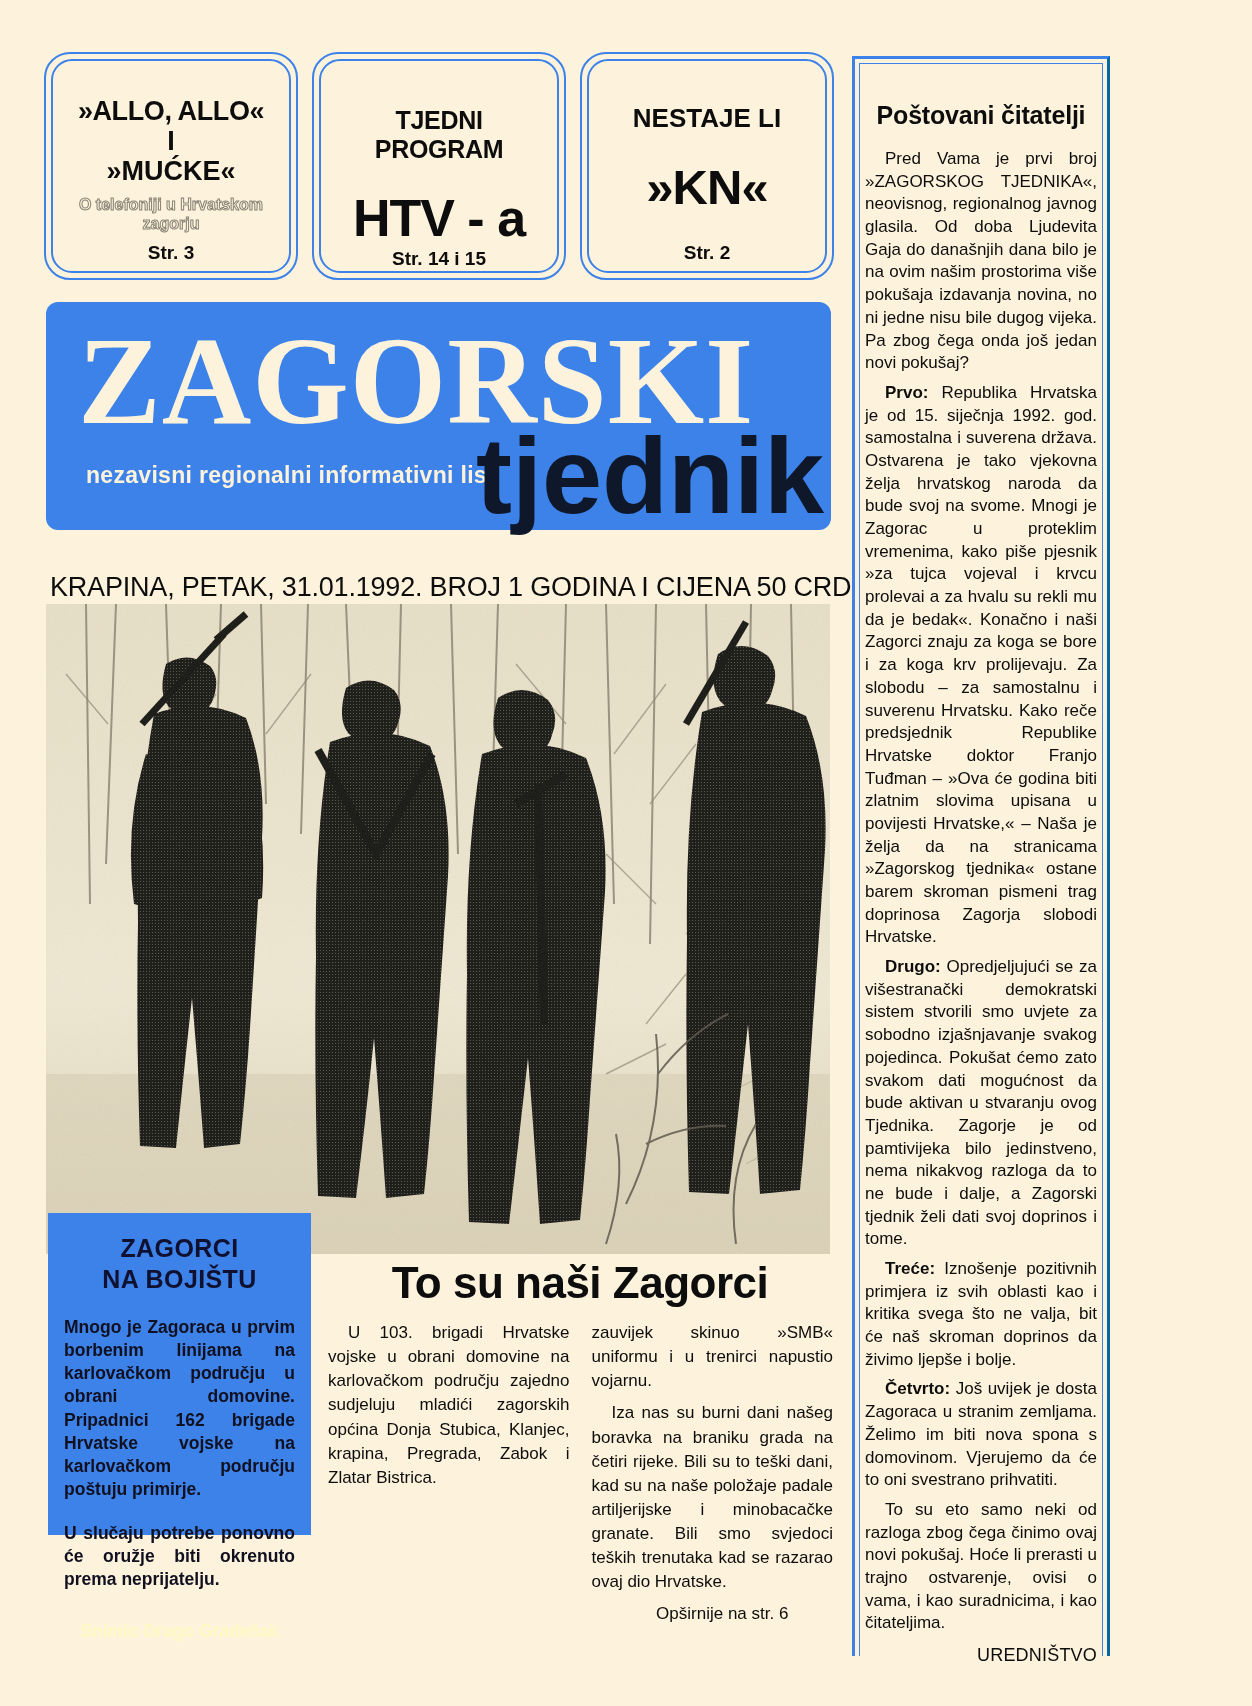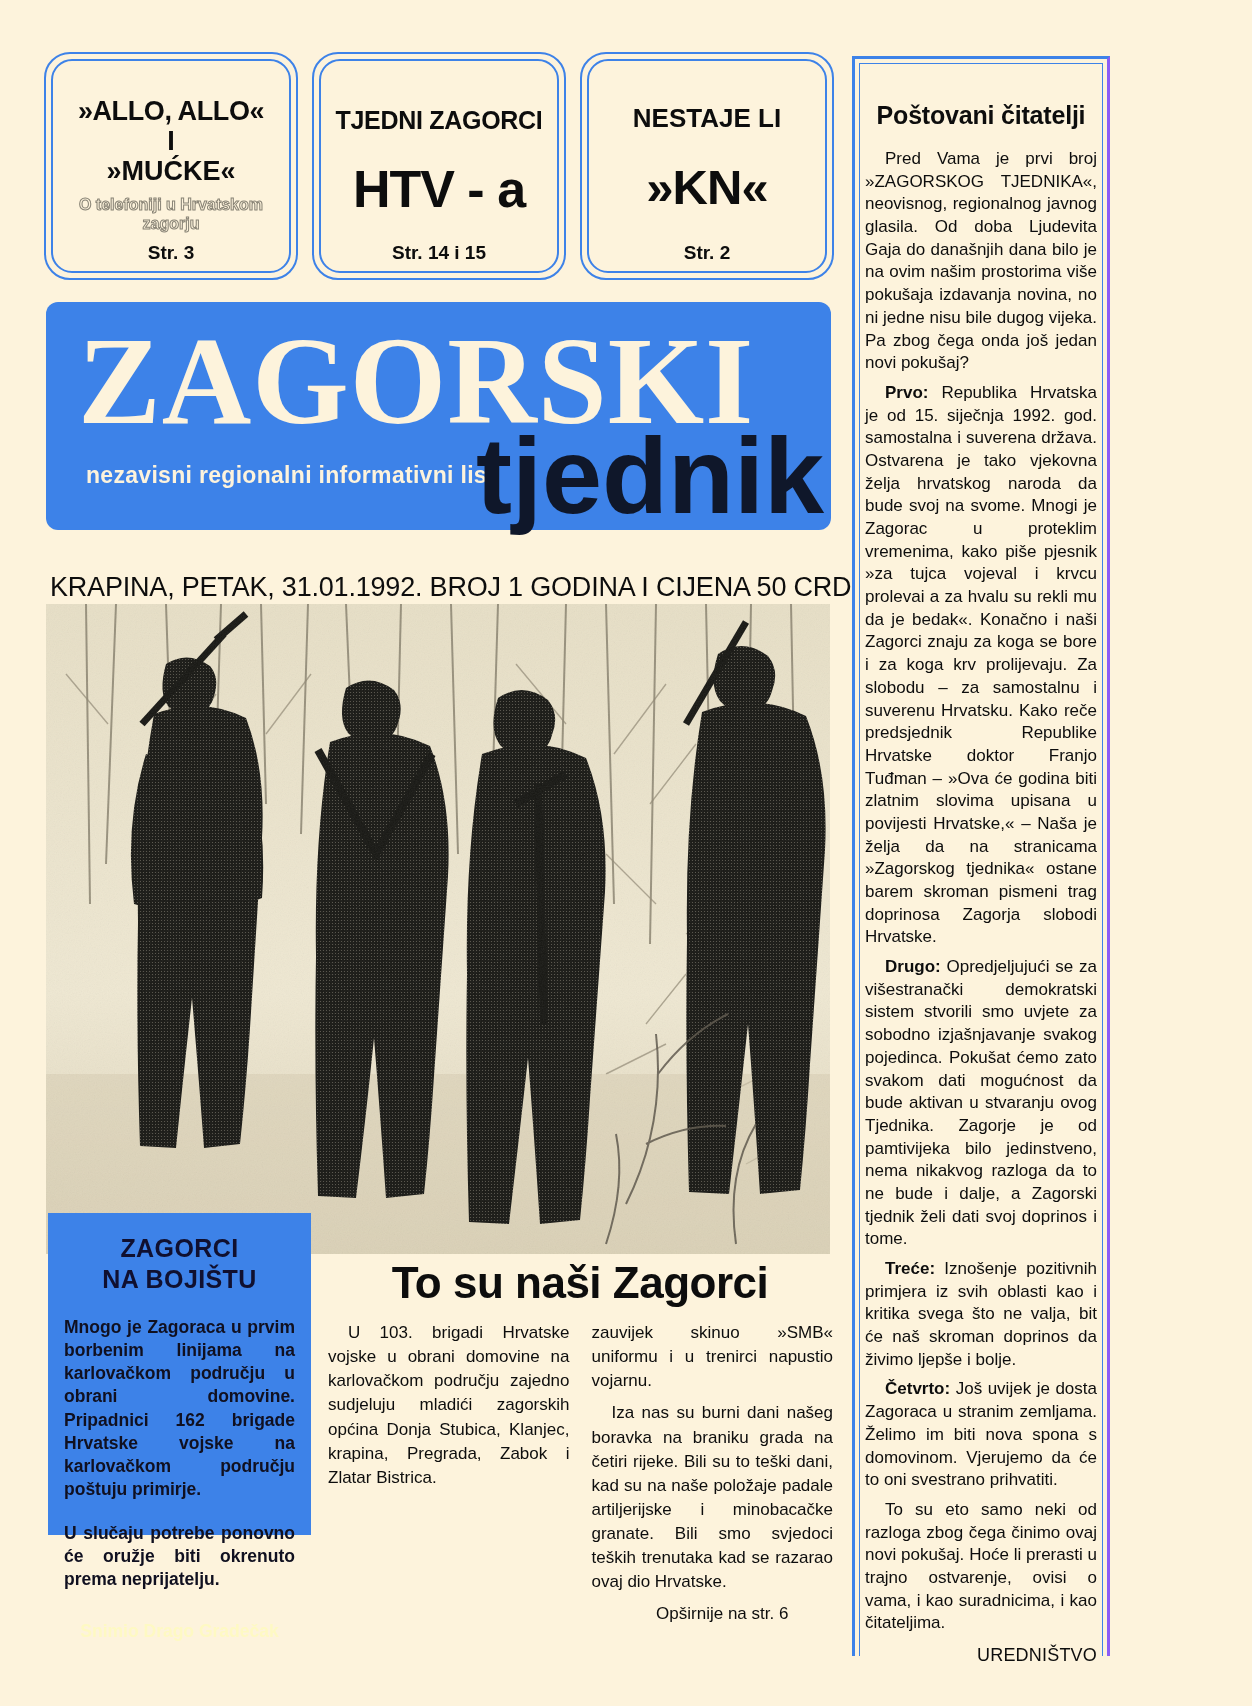--- a/index.html
+++ b/index.html
@@ -236,21 +236,21 @@
   }
 
   
   .editorial {
     position: absolute;
     left: 852px;
     top: 56px;
     width: 258px;
     height: 1600px;
     border-left: 3px solid #3d82e8;
-    border-right: 3px solid #8b5cf6;
+    border-right: 3px solid #0369a1;
     border-top: 3px solid #3d82e8;
     box-sizing: border-box;
     padding: 0 10px;
   }
   .editorial::after {
     content: "";
     position: absolute;
     left: 4px; right: 4px; top: 4px; bottom: 0;
     border-left: 1px solid #3d82e8;
     border-right: 1px solid #3d82e8;
@@ -291,21 +291,21 @@
         <div class="t1-l1">»ALLO, ALLO«</div>
         <div class="t1-l2">I</div>
         <div class="t1-l3">»MUĆKE«</div>
         <div class="t1-sub">O telefoniji u Hrvatskom zagorju</div>
         <div class="t-page">Str. 3</div>
       </div>
     </div>
 
     <div class="teaser">
       <div class="teaser-inner">
-        <div class="t2-l1">TJEDNI ZAGORCI</div>
+        <div class="t2-l1">TJEDNI PROGRAM</div>
         <div class="t2-big">HTV - a</div>
         <div class="t-page">Str. 14 i 15</div>
       </div>
     </div>
 
     <div class="teaser">
       <div class="teaser-inner">
         <div class="t3-l1">NESTAJE LI</div>
         <div class="t3-big">»KN«</div>
         <div class="t-page">Str. 2</div>

